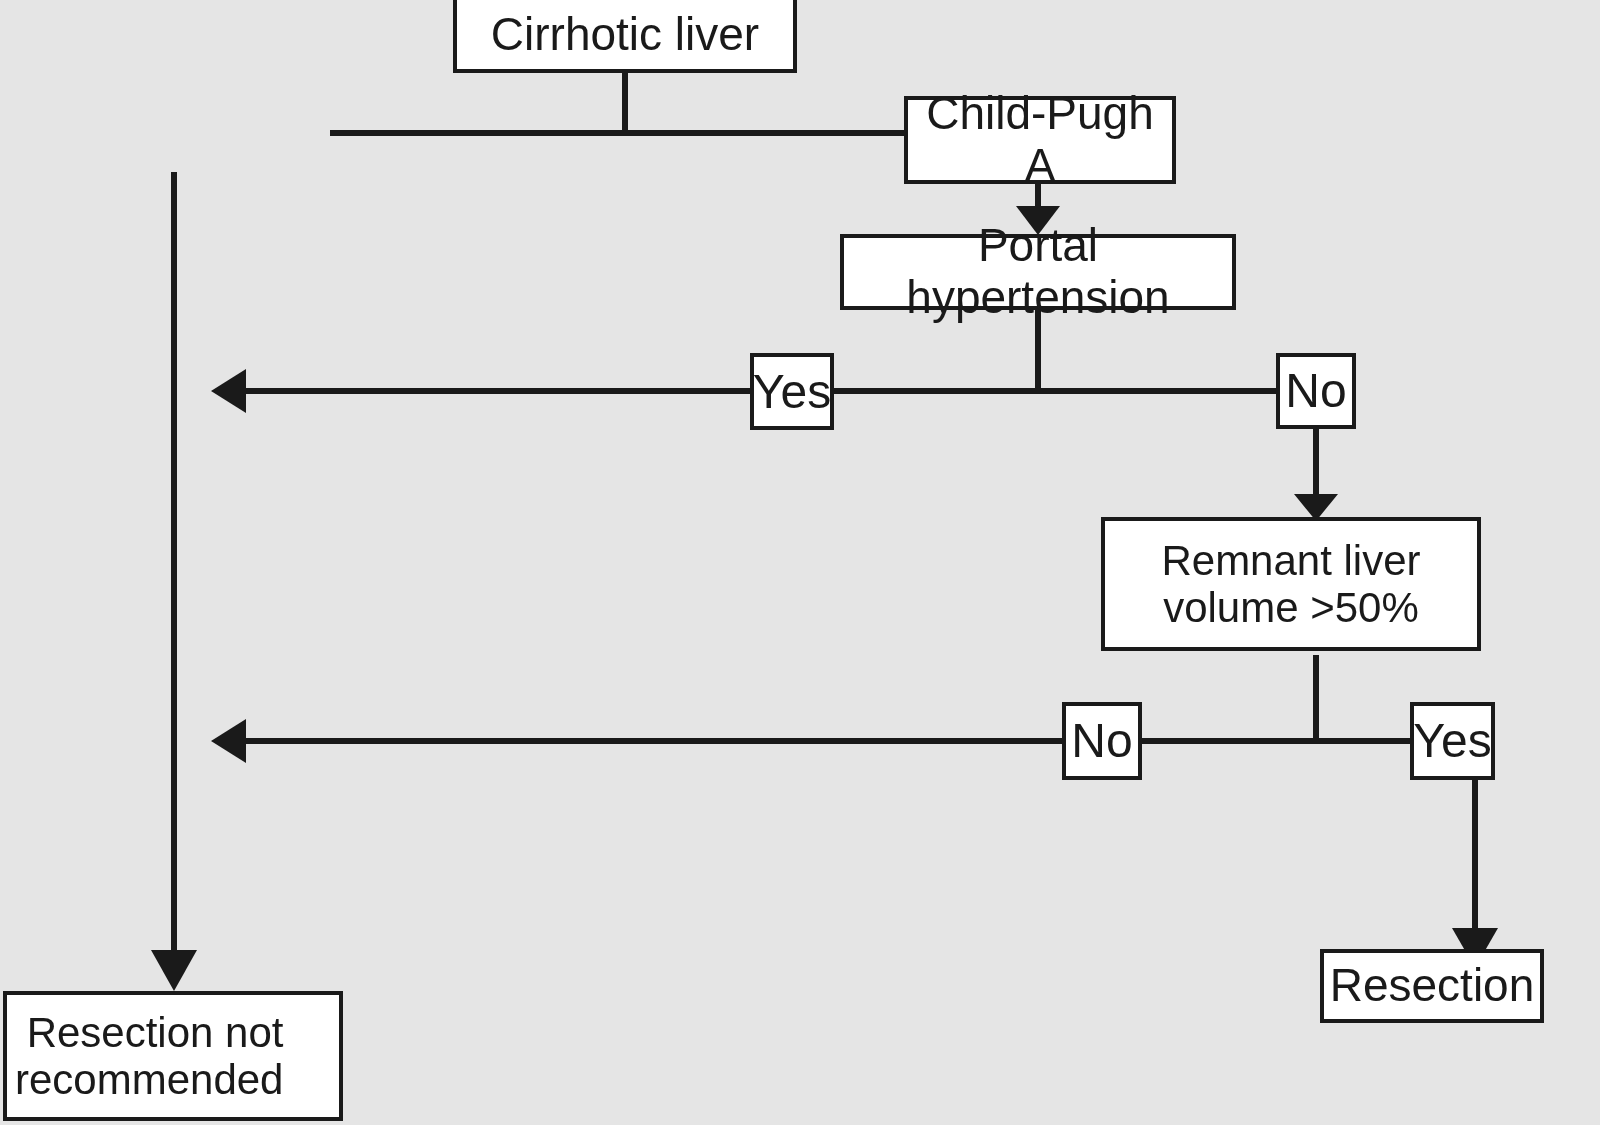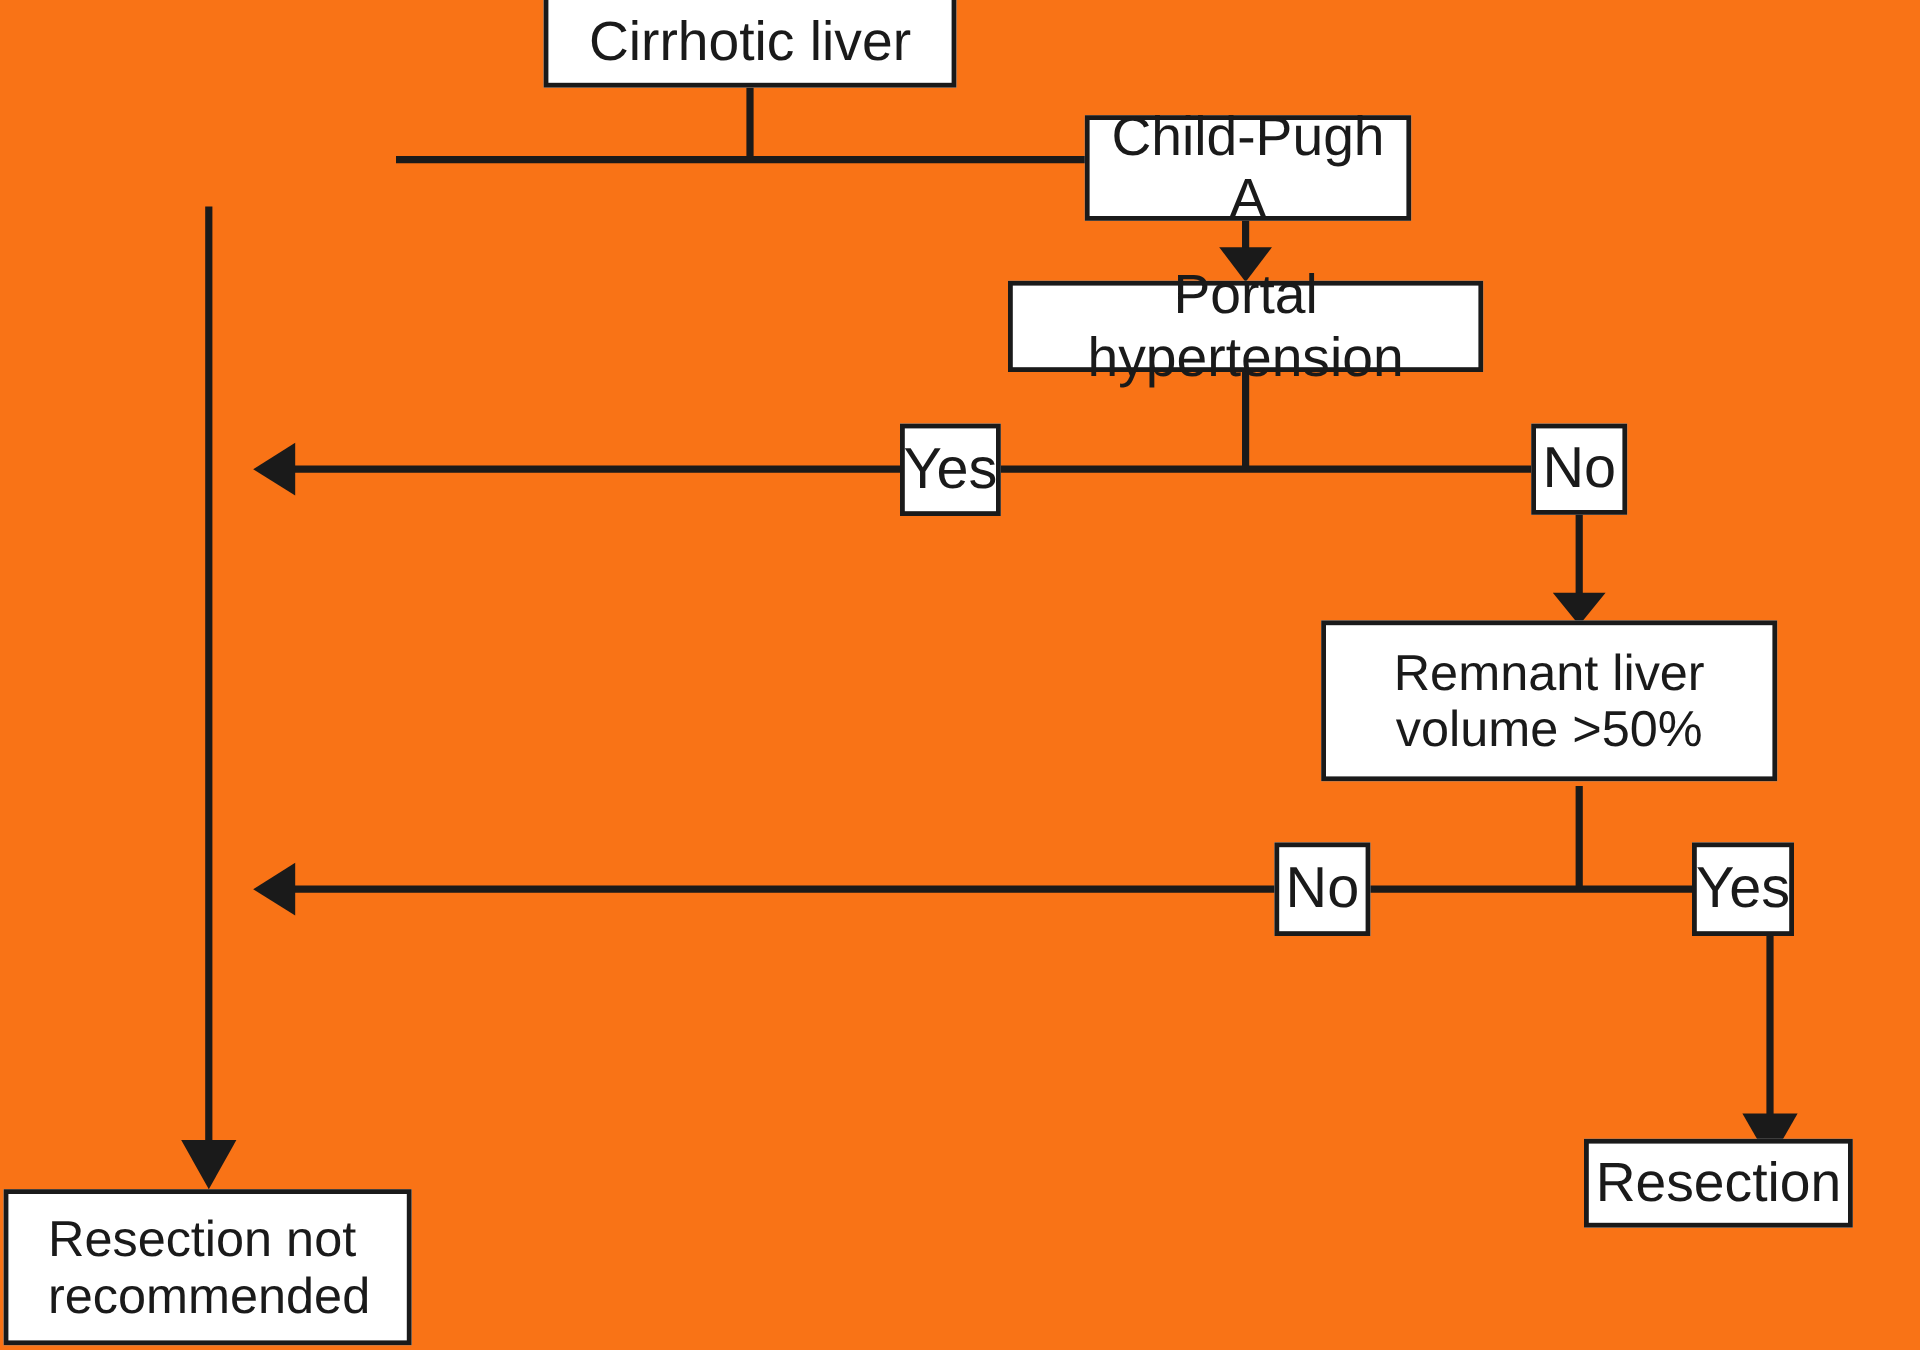--- a/index.html
+++ b/index.html
@@ -4,21 +4,21 @@
 <style>
   html, body {
     margin: 0;
     padding: 0;
     background: #ffffff;
   }
   #canvas {
     position: relative;
     width: 1600px;
     height: 1125px;
-    background: #f97316;
+    background: #e5e5e5;
     font-family: "Liberation Sans", sans-serif;
   }
   svg.edges {
     position: absolute;
     left: 0;
     top: 0;
     width: 1600px;
     height: 1125px;
     overflow: visible;
   }
@@ -116,21 +116,21 @@
 
   <div class="node tiny" style="left:1062px; top:702px; width:80px; height:78px;">
     <span class="node-label">No</span>
   </div>
 
   <div class="node tiny" style="left:1410px; top:702px; width:85px; height:78px;">
     <span class="node-label">Yes</span>
   </div>
 
   <div class="node small" style="left:3px; top:991px; width:340px; height:130px; justify-content:flex-start;">
-    <span class="node-label" style="text-align:left; padding-left:33px;">Resection not
+    <span class="node-label" style="text-align:right; padding-left:8px;">Resection not
 recommended</span>
   </div>
 
   <div class="node big" style="left:1320px; top:949px; width:224px; height:74px;">
     <span class="node-label">Resection</span>
   </div>
 
 </div>
 
 </body></html>

